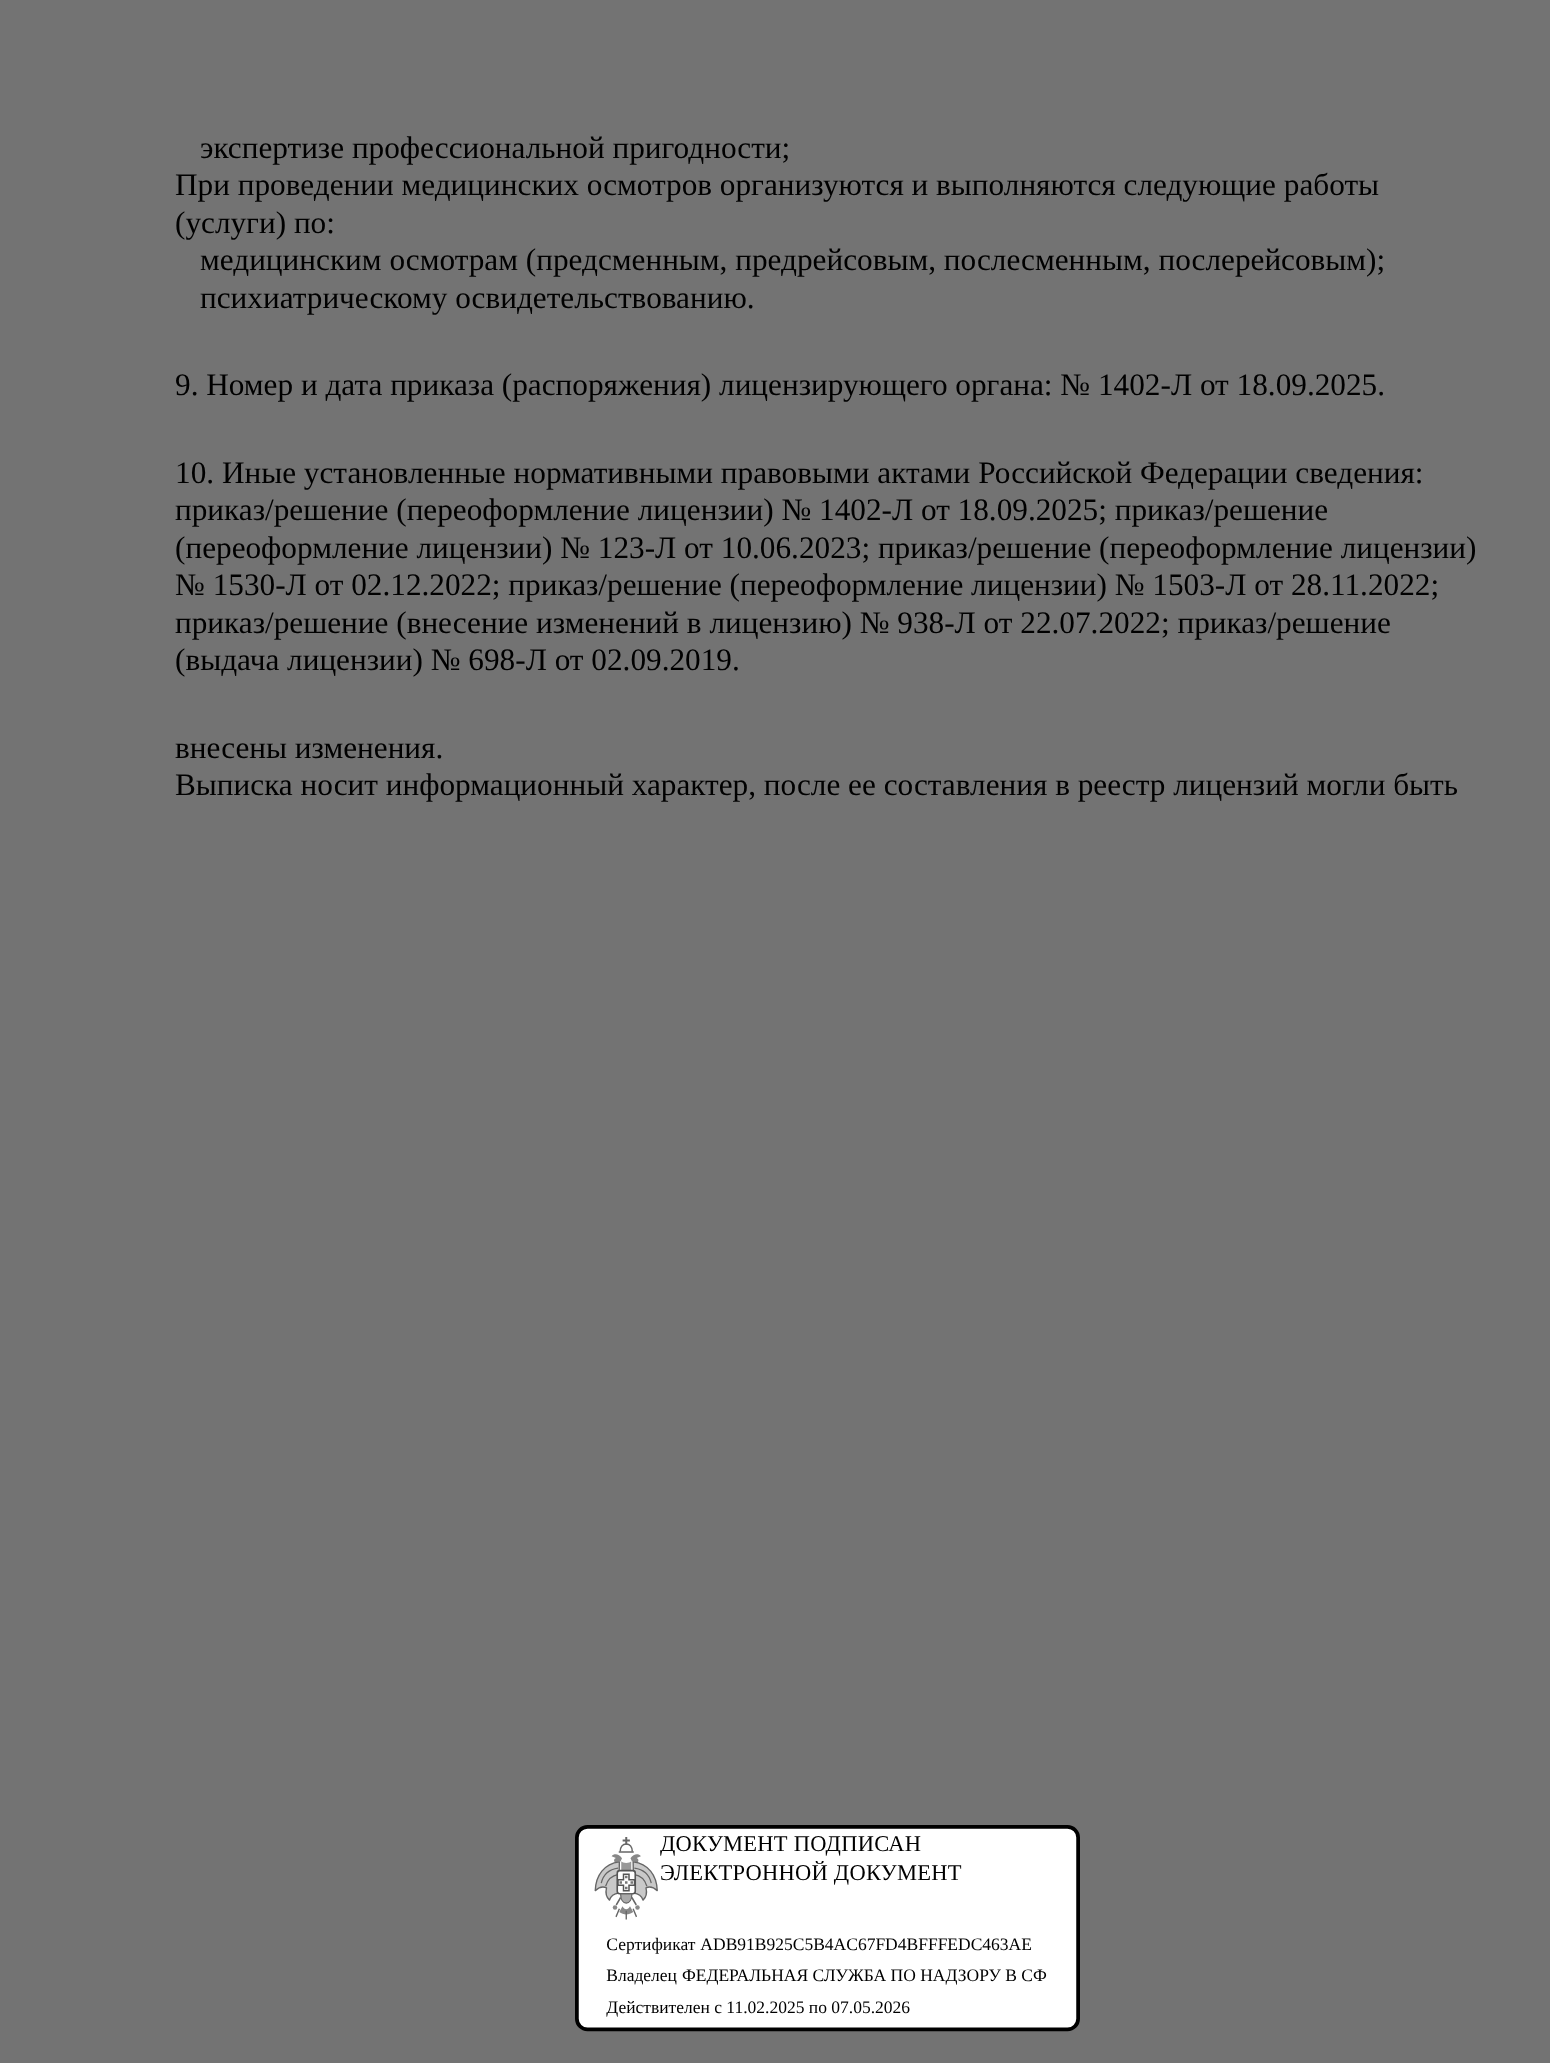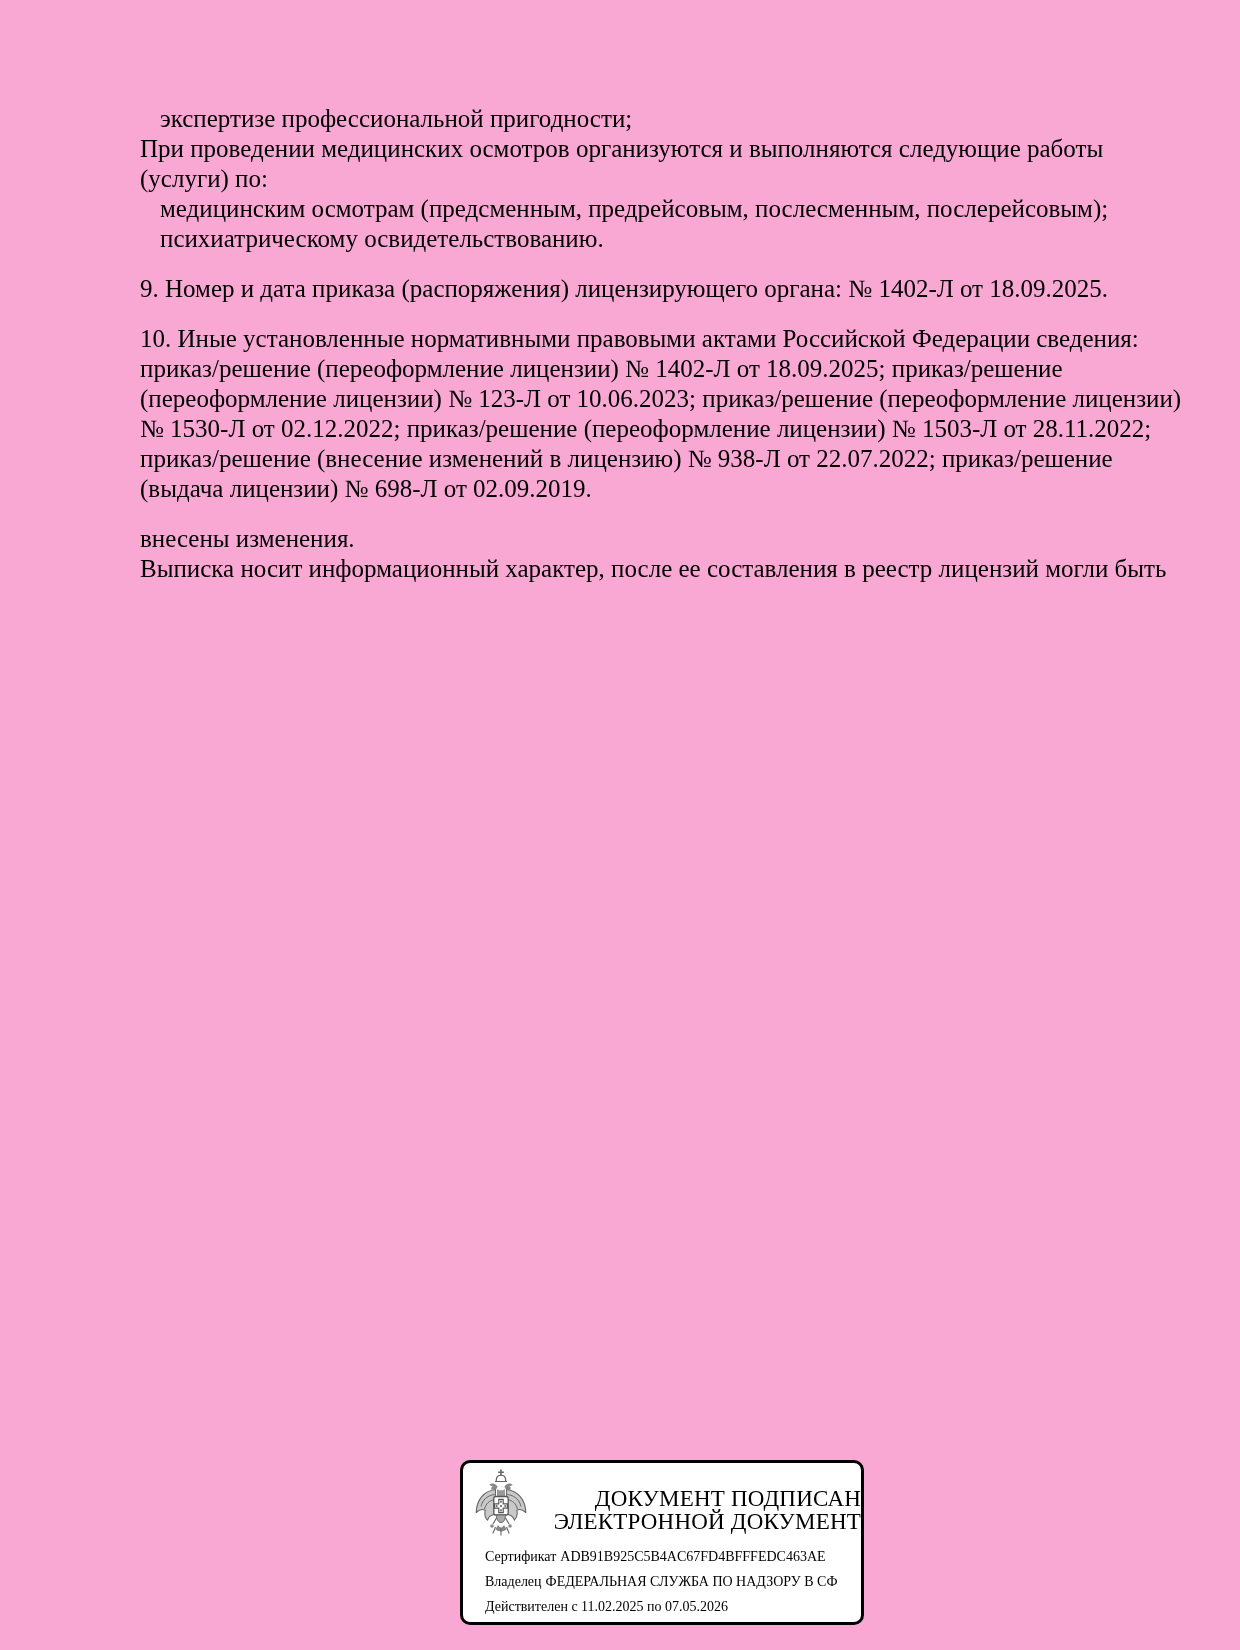--- a/index.html
+++ b/index.html
@@ -4,53 +4,53 @@
 <style>
   html, body { margin: 0; padding: 0; }
   body {
     width: 1240px; height: 1650px;
     background: #ffffff;
     font-family: "Liberation Serif", "DejaVu Serif", serif;
     color: #000;
     position: relative;
     overflow: hidden;
   }
-  .page { position: absolute; inset: 0; background: #f9a8d4; }
+  .page { position: absolute; inset: 0; background: #737373; }
 
   
   .doc {
     position: absolute;
     left: 140px; top: 104px;
     width: 1070px;
     font-size: 25px;
     line-height: 30px;
     color: #000;
   }
   .doc .line { white-space: pre; }
-  .para.spaced { margin-top: 20px; font-family: Liberation Serif, serif; }
+  .para.spaced { margin-top: 40px; font-family: Liberation Serif, serif; }
   .para.indent .line { padding-left: 20px; }
 
   
   .stamp {
     position: absolute;
     left: 460px; top: 1460px;
     width: 404px; height: 165px;
     box-sizing: border-box;
     border: 3px solid #000;
     border-radius: 10px;
     background: #fff;
     overflow: hidden;
   }
   .stamp-top { display: flex; align-items: flex-start; }
   .emblem-wrap { flex: 0 0 auto; margin: 6px 0 0 11px; }
   .stamp-title {
     flex: 1 1 auto;
-    text-align: right;
-    margin-top: 24px;
-    font-size: 23px;
+    text-align: left;
+    margin-top: 1px;
+    font-size: 18px;
     line-height: 23px;
     letter-spacing: 0.2px;
     white-space: nowrap;
   }
   .sig-lines {
     position: absolute;
     left: 22px; right: 0; top: 81px;
     font-size: 14px;
     line-height: 25px;
     white-space: nowrap;

